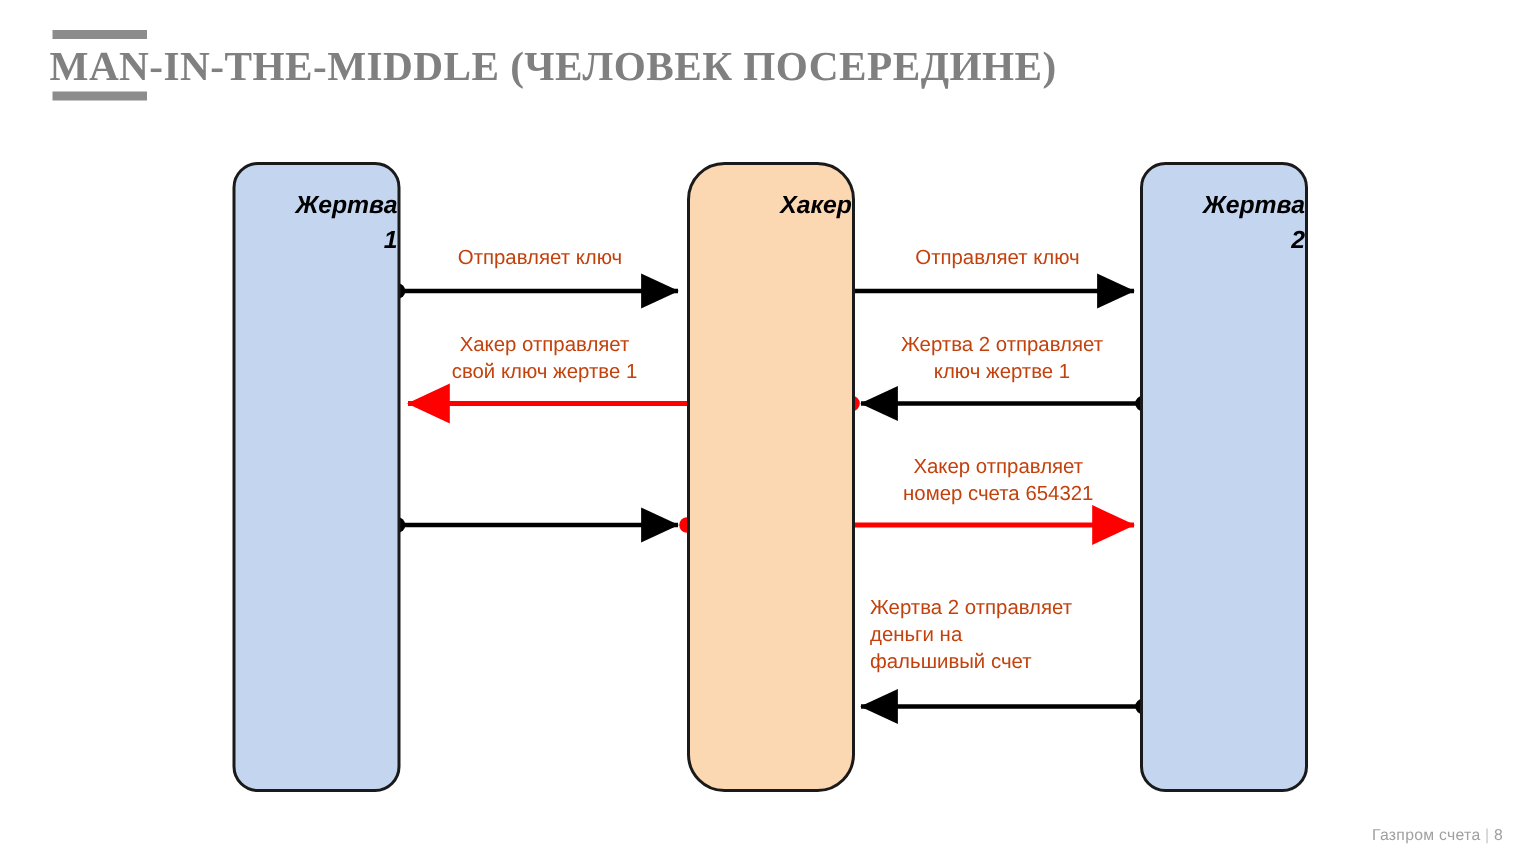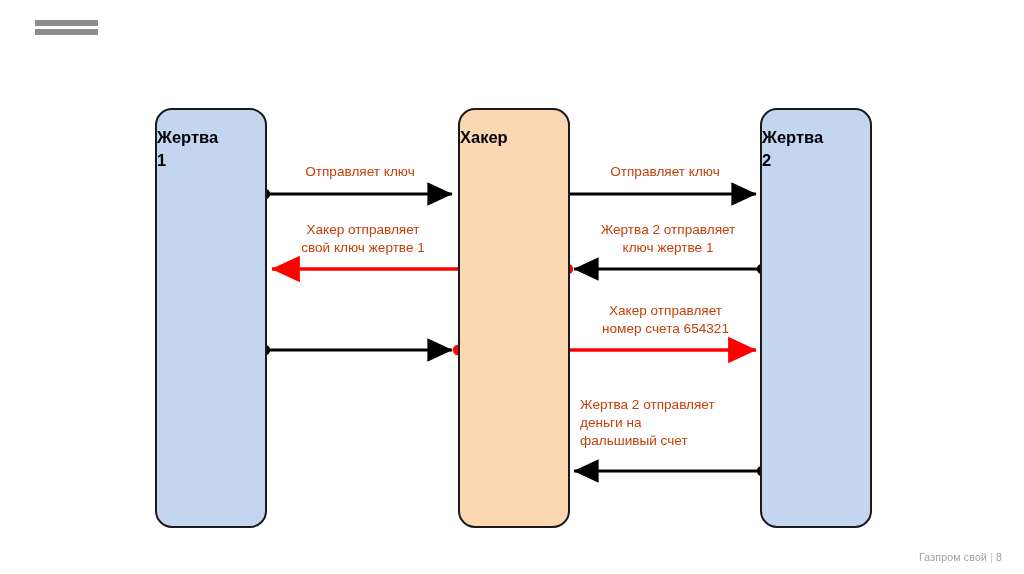--- a/index.html
+++ b/index.html
@@ -48,29 +48,30 @@
     width: 1024px; height: 574px;
   }
   #diagram svg { display: block; }
 
   
   .actor {
     position: absolute;
     border: 2.4px solid #1a1a1a;
     border-radius: 17px;
     display: block;
-    text-align: left;
+    text-align: right;
     color: #000000;
     font-weight: bold;
     font-size: 16.5px;
     line-height: 1.42;
     padding-top: 16px;
+    font-style: italic;
   }
   .actor.blue { background: #c4d6ef; }
-  .actor.peach { background: #fbd7b2; }
+  .actor.peach { background: #fbd7b2; border-radius: 25px; }
   .actor .ln { display: block; }
 
   
   .edge-label {
     position: absolute;
     font-size: 13.6px;
     line-height: 1.33;
     color: #c2410c;
     white-space: pre-line;
   }
@@ -88,20 +89,21 @@
   }
   #footer .sep { color: #c8c8c8; padding: 0 3px; }
 </style>
 </head>
 <body>
 
 <div id="slide">
 
   <div id="title-block">
     <div class="rule rule-top"></div>
+    <div id="page-title">MAN-IN-THE-MIDDLE (ЧЕЛОВЕК ПОСЕРЕДИНЕ)</div>
     <div class="rule rule-bottom"></div>
   </div>
 
   <div id="diagram">
     <svg width="1024" height="574" viewBox="0 0 1024 574" xmlns="http://www.w3.org/2000/svg">
       <defs>
         <marker id="arrowBlack" markerWidth="9" markerHeight="9" refX="8.2" refY="4.5" orient="auto" markerUnits="strokeWidth">
           <path d="M0,0.6 L8.4,4.5 L0,8.4 z" fill="#000000"></path>
         </marker>
         <marker id="arrowRed" markerWidth="9" markerHeight="9" refX="8.2" refY="4.5" orient="auto" markerUnits="strokeWidth">
@@ -169,16 +171,16 @@
 
 
   <div class="edge-label lbl-center" style="left:573px; top:302px; width:185px;">Хакер отправляет
 номер счета 654321</div>
 
   <div class="edge-label lbl-left" style="left:580px; top:396px; width:180px;">Жертва 2 отправляет
 деньги на
 фальшивый счет</div>
 
   <div id="footer">
-    <span>Газпром свой</span><span class="sep">|</span><span>8</span>
+    <span>Газпром счета</span><span class="sep">|</span><span>8</span>
   </div>
 
 </div>
 
 </body></html>

